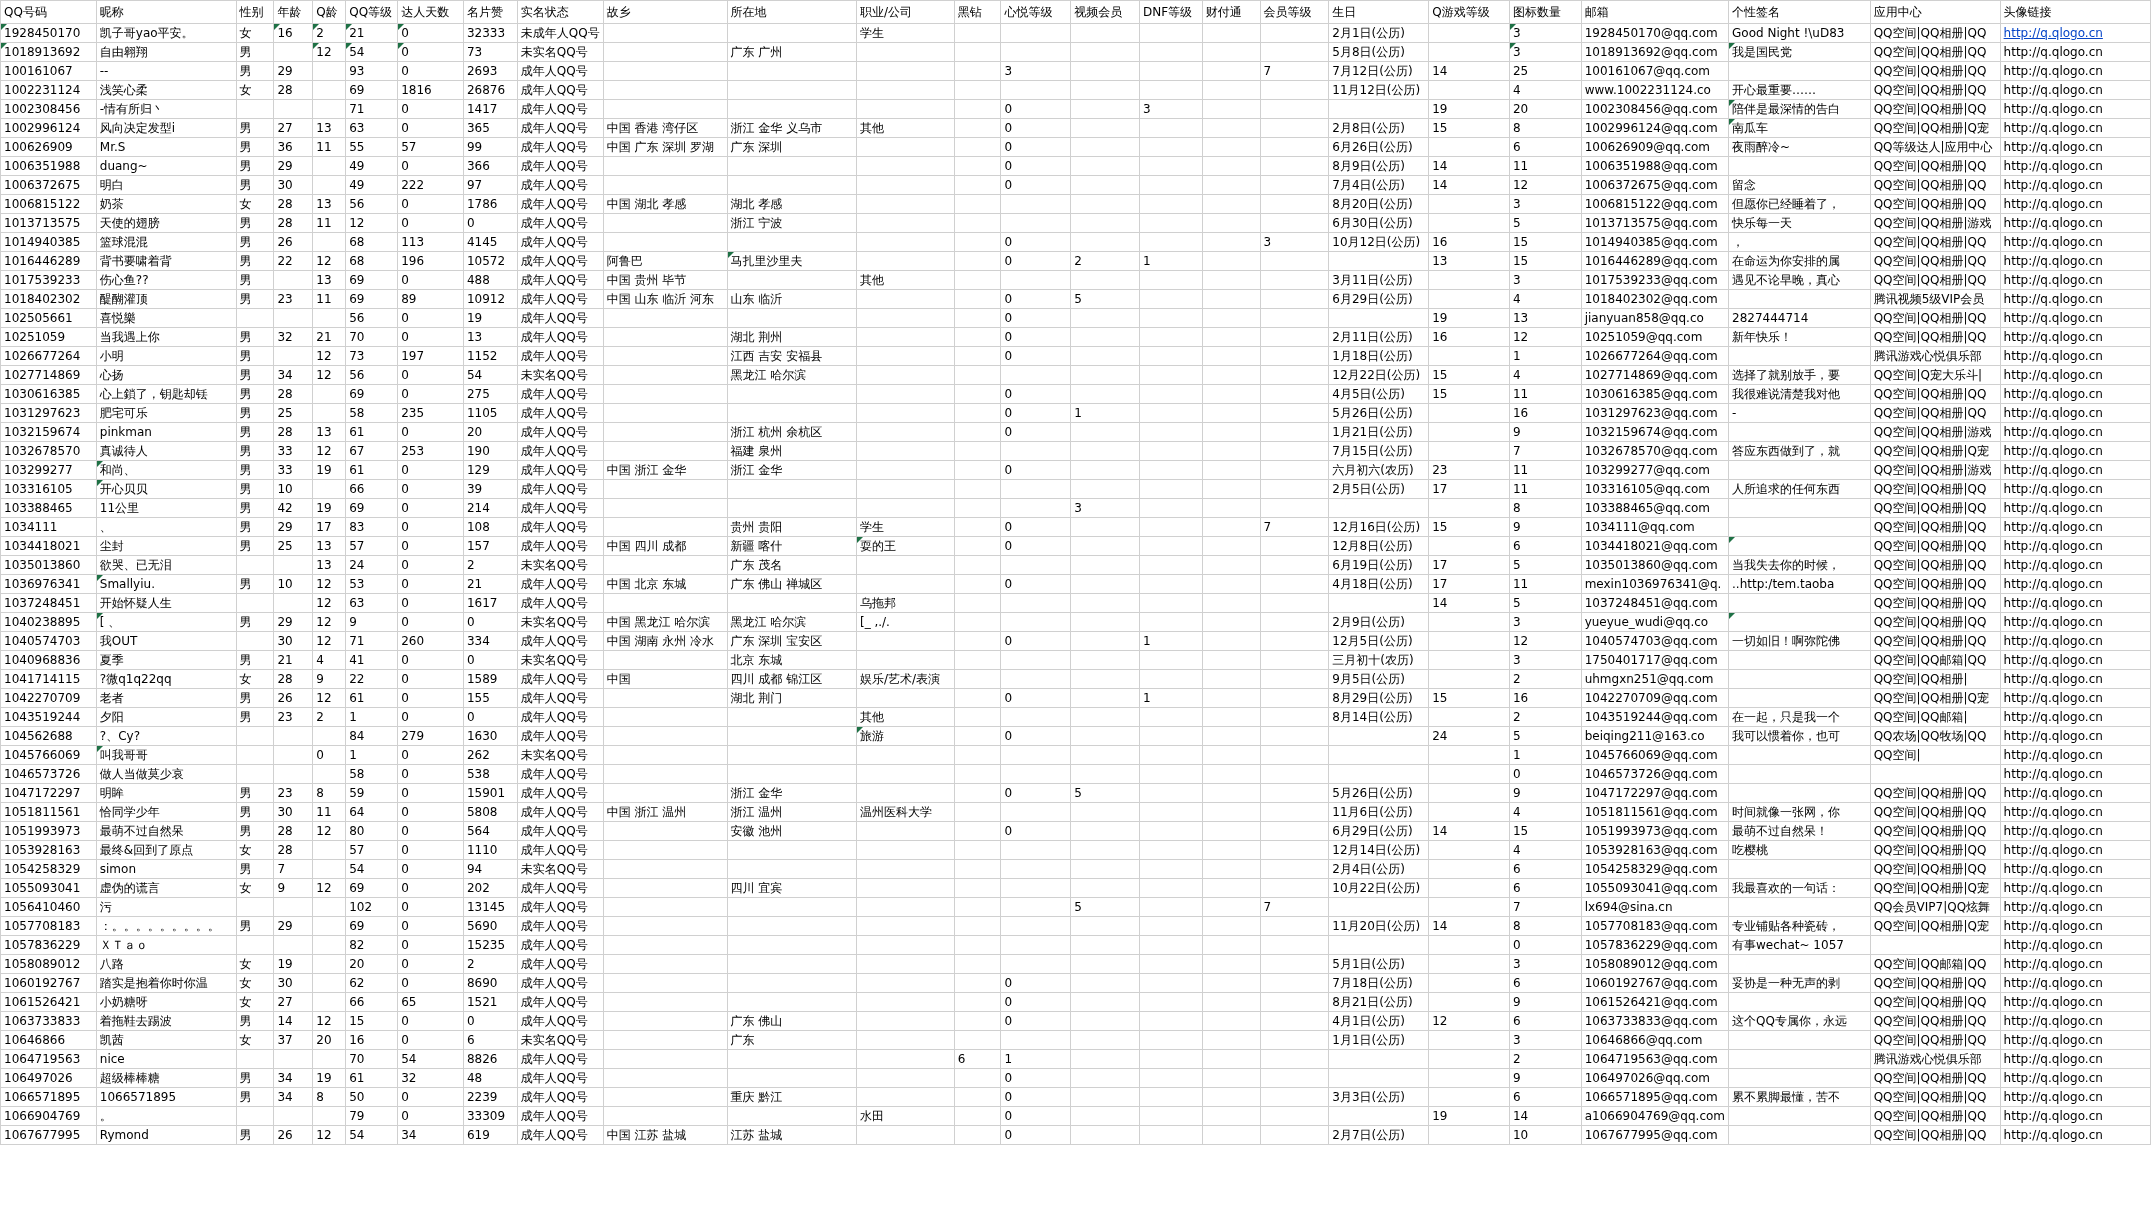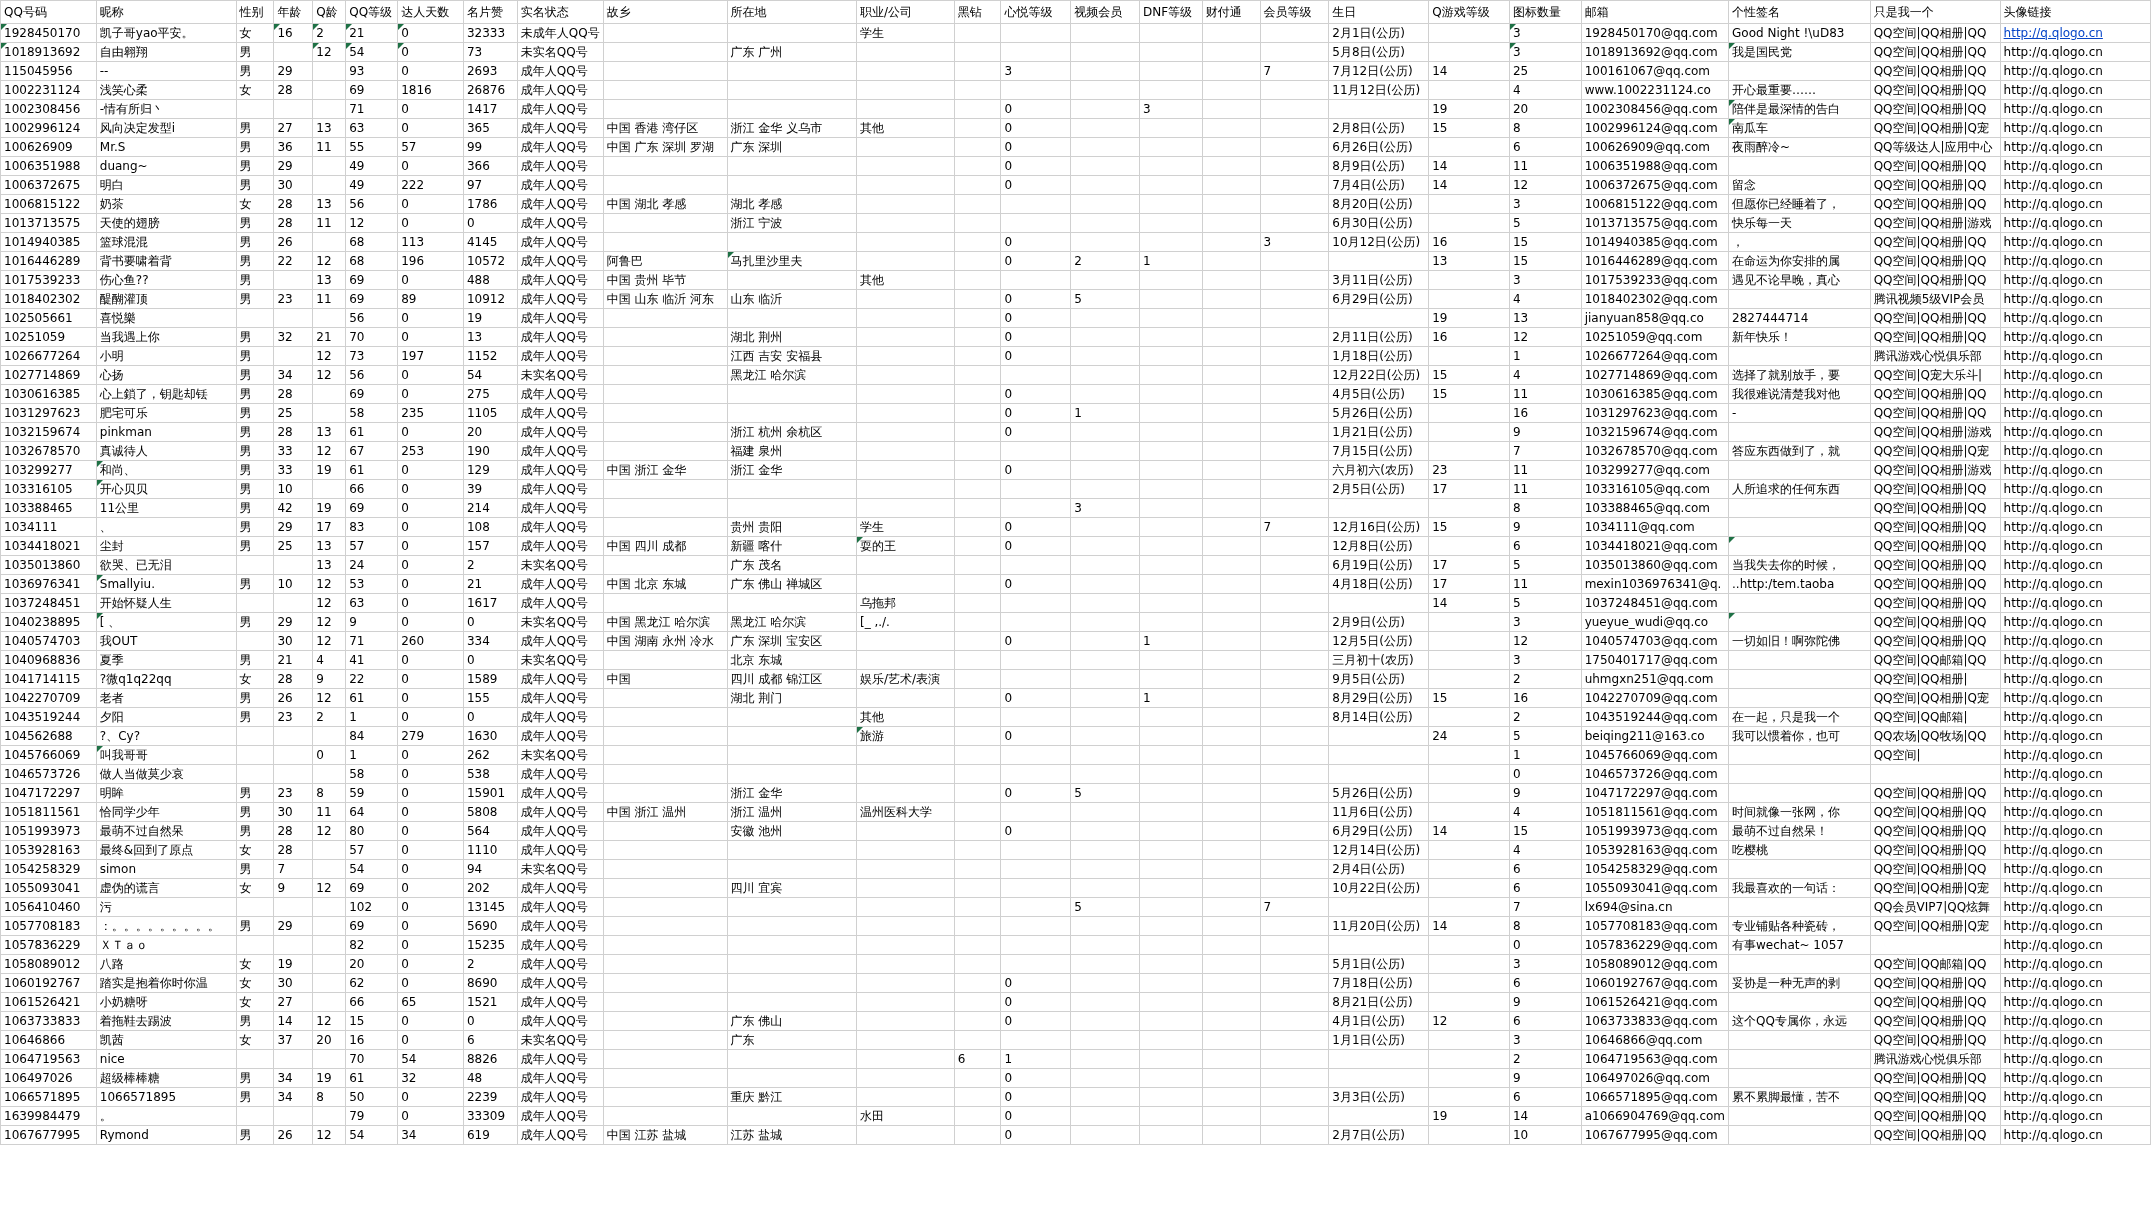--- a/index.html
+++ b/index.html
@@ -80,21 +80,21 @@
           <th>心悦等级</th>
           <th>视频会员</th>
           <th>DNF等级</th>
           <th>财付通</th>
           <th>会员等级</th>
           <th>生日</th>
           <th>Q游戏等级</th>
           <th>图标数量</th>
           <th>邮箱</th>
           <th>个性签名</th>
-          <th>只是我一个</th>
+          <th>应用中心</th>
           <th>头像链接</th>
         </tr>
       </thead>
     <tbody>
         <tr>
           <td class="gc">1928450170</td>
           <td>凯子哥yao平安。</td>
           <td>女</td>
           <td class="gc">16</td>
           <td class="gc">2</td>
@@ -140,21 +140,21 @@
           <td></td>
           <td>5月8日(公历)</td>
           <td></td>
           <td class="gc">3</td>
           <td>1018913692@qq.com</td>
           <td class="gc">我是国民党</td>
           <td>QQ空间|QQ相册|QQ</td>
           <td>http://q.qlogo.cn</td>
         </tr>
         <tr>
-          <td>115045956</td>
+          <td>100161067</td>
           <td>--</td>
           <td>男</td>
           <td>29</td>
           <td></td>
           <td>93</td>
           <td>0</td>
           <td>2693</td>
           <td>成年人QQ号</td>
           <td></td>
           <td></td>
@@ -1625,21 +1625,21 @@
           <td></td>
           <td>3月3日(公历)</td>
           <td></td>
           <td>6</td>
           <td>1066571895@qq.com</td>
           <td>累不累脚最懂，苦不</td>
           <td>QQ空间|QQ相册|QQ</td>
           <td>http://q.qlogo.cn</td>
         </tr>
         <tr>
-          <td>1639984479</td>
+          <td>1066904769</td>
           <td>。</td>
           <td></td>
           <td></td>
           <td></td>
           <td>79</td>
           <td>0</td>
           <td>33309</td>
           <td>成年人QQ号</td>
           <td></td>
           <td></td>

